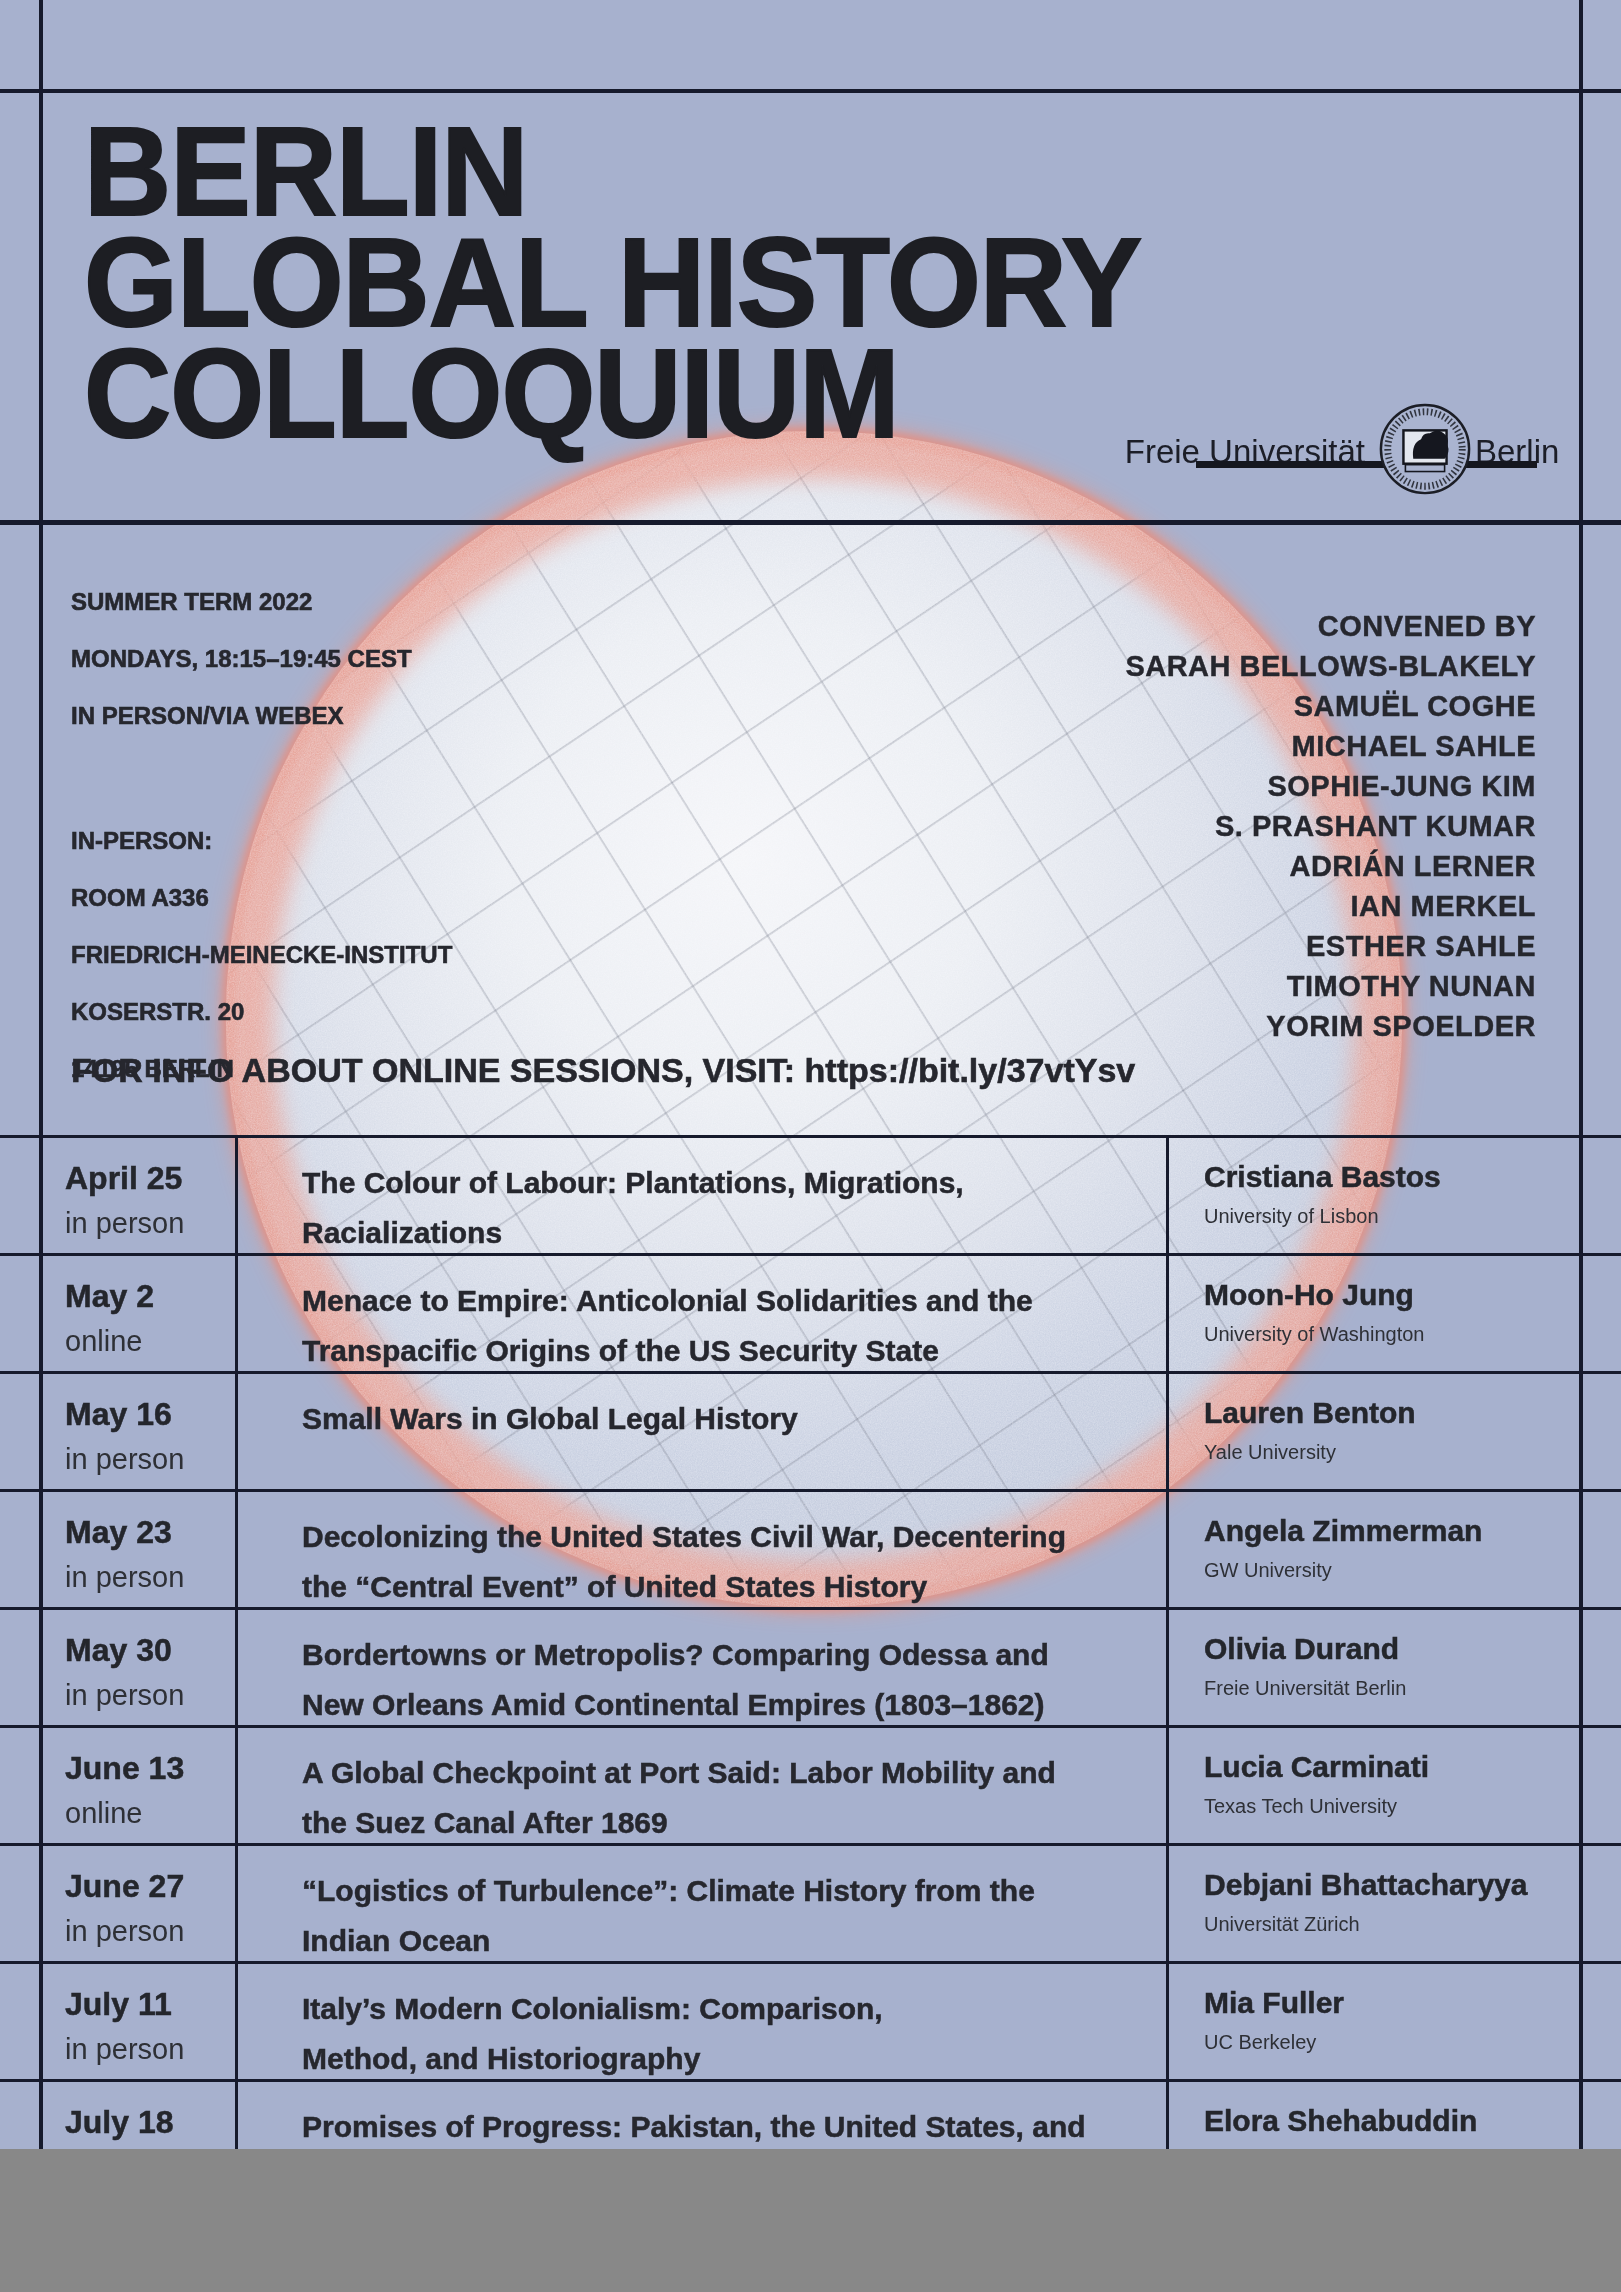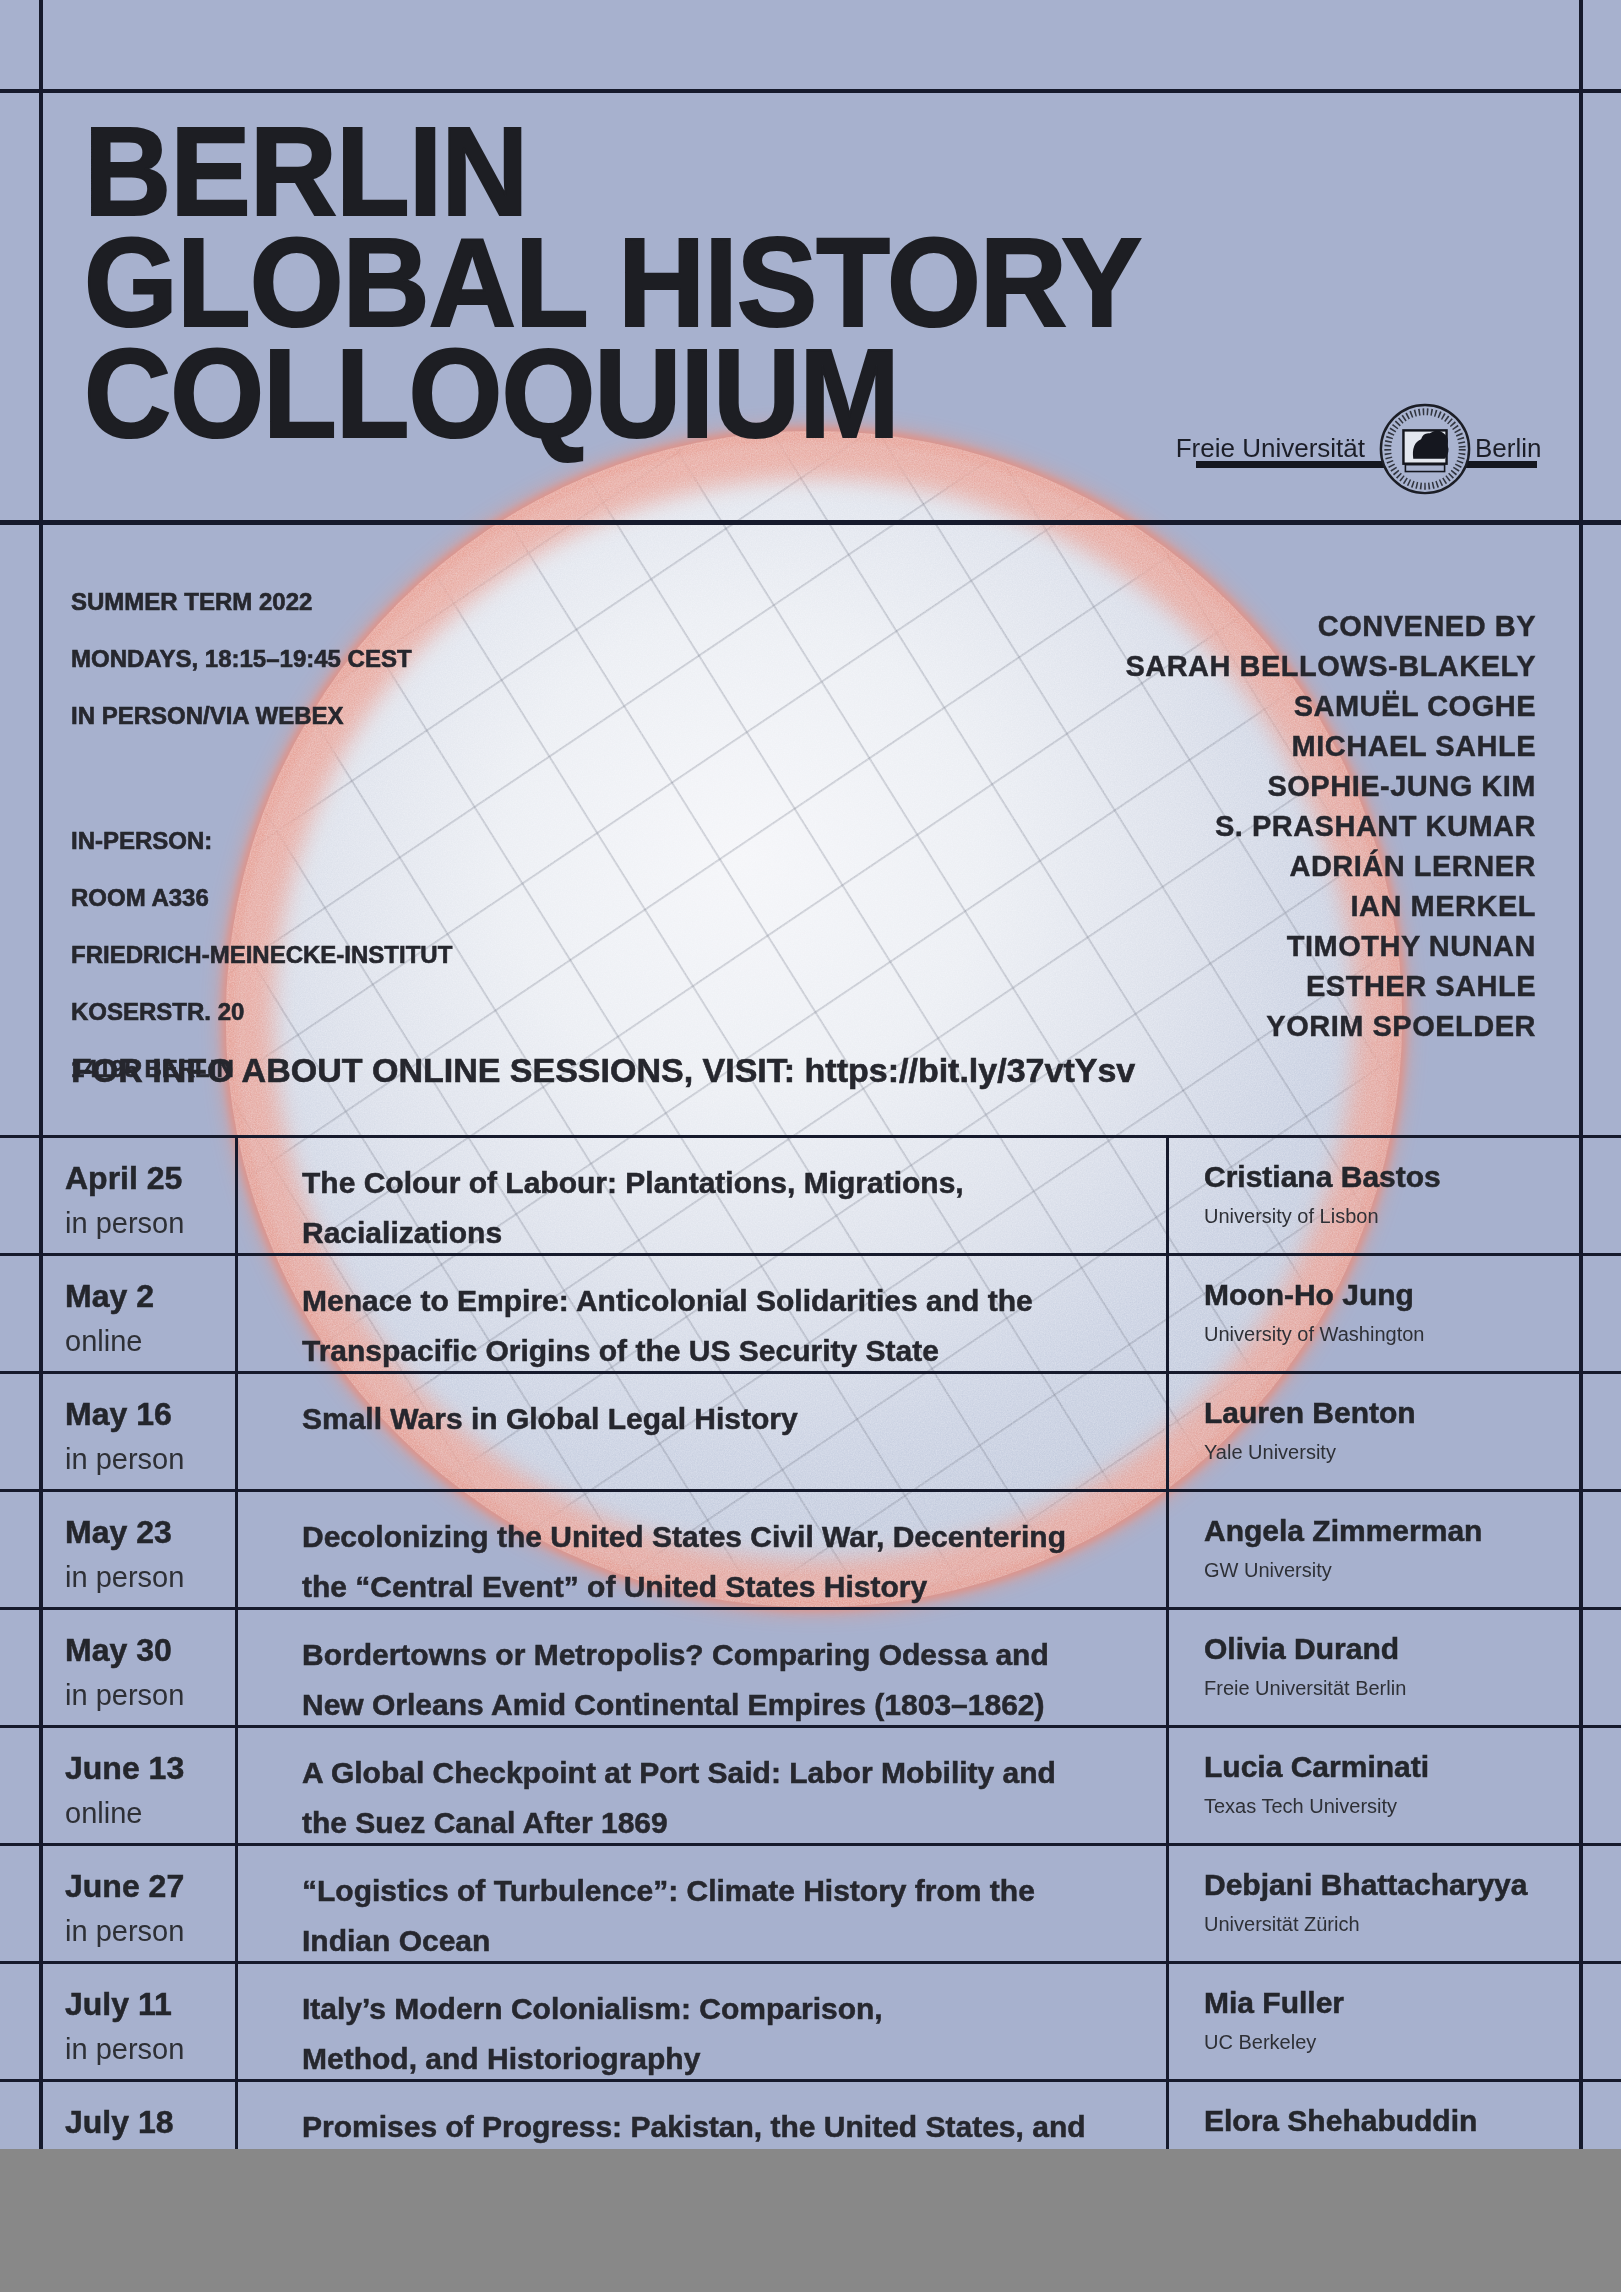--- a/index.html
+++ b/index.html
@@ -15,21 +15,21 @@
   
   .sphere{position:absolute;left:167px;top:382px;z-index:1;}
   
   .title{
     position:absolute;left:84px;top:116px;z-index:5;
     font-size:127px;line-height:111px;font-weight:700;letter-spacing:-1px;
     color:#1d1e23;-webkit-text-stroke:2.2px #1d1e23;
     transform:scaleX(0.95);transform-origin:left top;white-space:nowrap;
   }
   
-  .fu-text{position:absolute;z-index:5;font-size:26px;color:#1c1e28;white-space:nowrap;}
+  .fu-text{position:absolute;z-index:5;font-size:33px;color:#1c1e28;white-space:nowrap;}
   .fu-bar{position:absolute;left:1196px;top:461px;width:341px;height:6.9px;background:#15171f;z-index:5;}
   .fu-seal{position:absolute;left:1376px;top:400px;z-index:6;}
   
   .info-block{
     position:absolute;left:71px;z-index:5;
     font-size:24px;line-height:57px;font-weight:700;color:#26272e;
     -webkit-text-stroke:0.6px #26272e;white-space:pre-line;
   }
   .online-info{
     position:absolute;left:71px;top:1051px;z-index:5;
@@ -134,22 +134,22 @@
   <div class="convened">
     <div>CONVENED BY</div>
 
   <div class="name">SARAH BELLOWS-BLAKELY</div>
       <div class="name">SAMUËL COGHE</div>
       <div class="name">MICHAEL SAHLE</div>
       <div class="name">SOPHIE-JUNG KIM</div>
       <div class="name">S. PRASHANT KUMAR</div>
       <div class="name">ADRIÁN LERNER</div>
       <div class="name">IAN MERKEL</div>
+      <div class="name">ESTHER SAHLE</div>
       <div class="name">TIMOTHY NUNAN</div>
-      <div class="name">ESTHER SAHLE</div>
       <div class="name">YORIM SPOELDER</div>
     </div>
 
   <div class="schedule">
 
       <div class="srow">
         <div class="col-div" style="left:235px"></div>
         <div class="col-div" style="left:1166px"></div>
         <div class="cell date">April 25</div>
         <div class="cell mode">in person</div>

